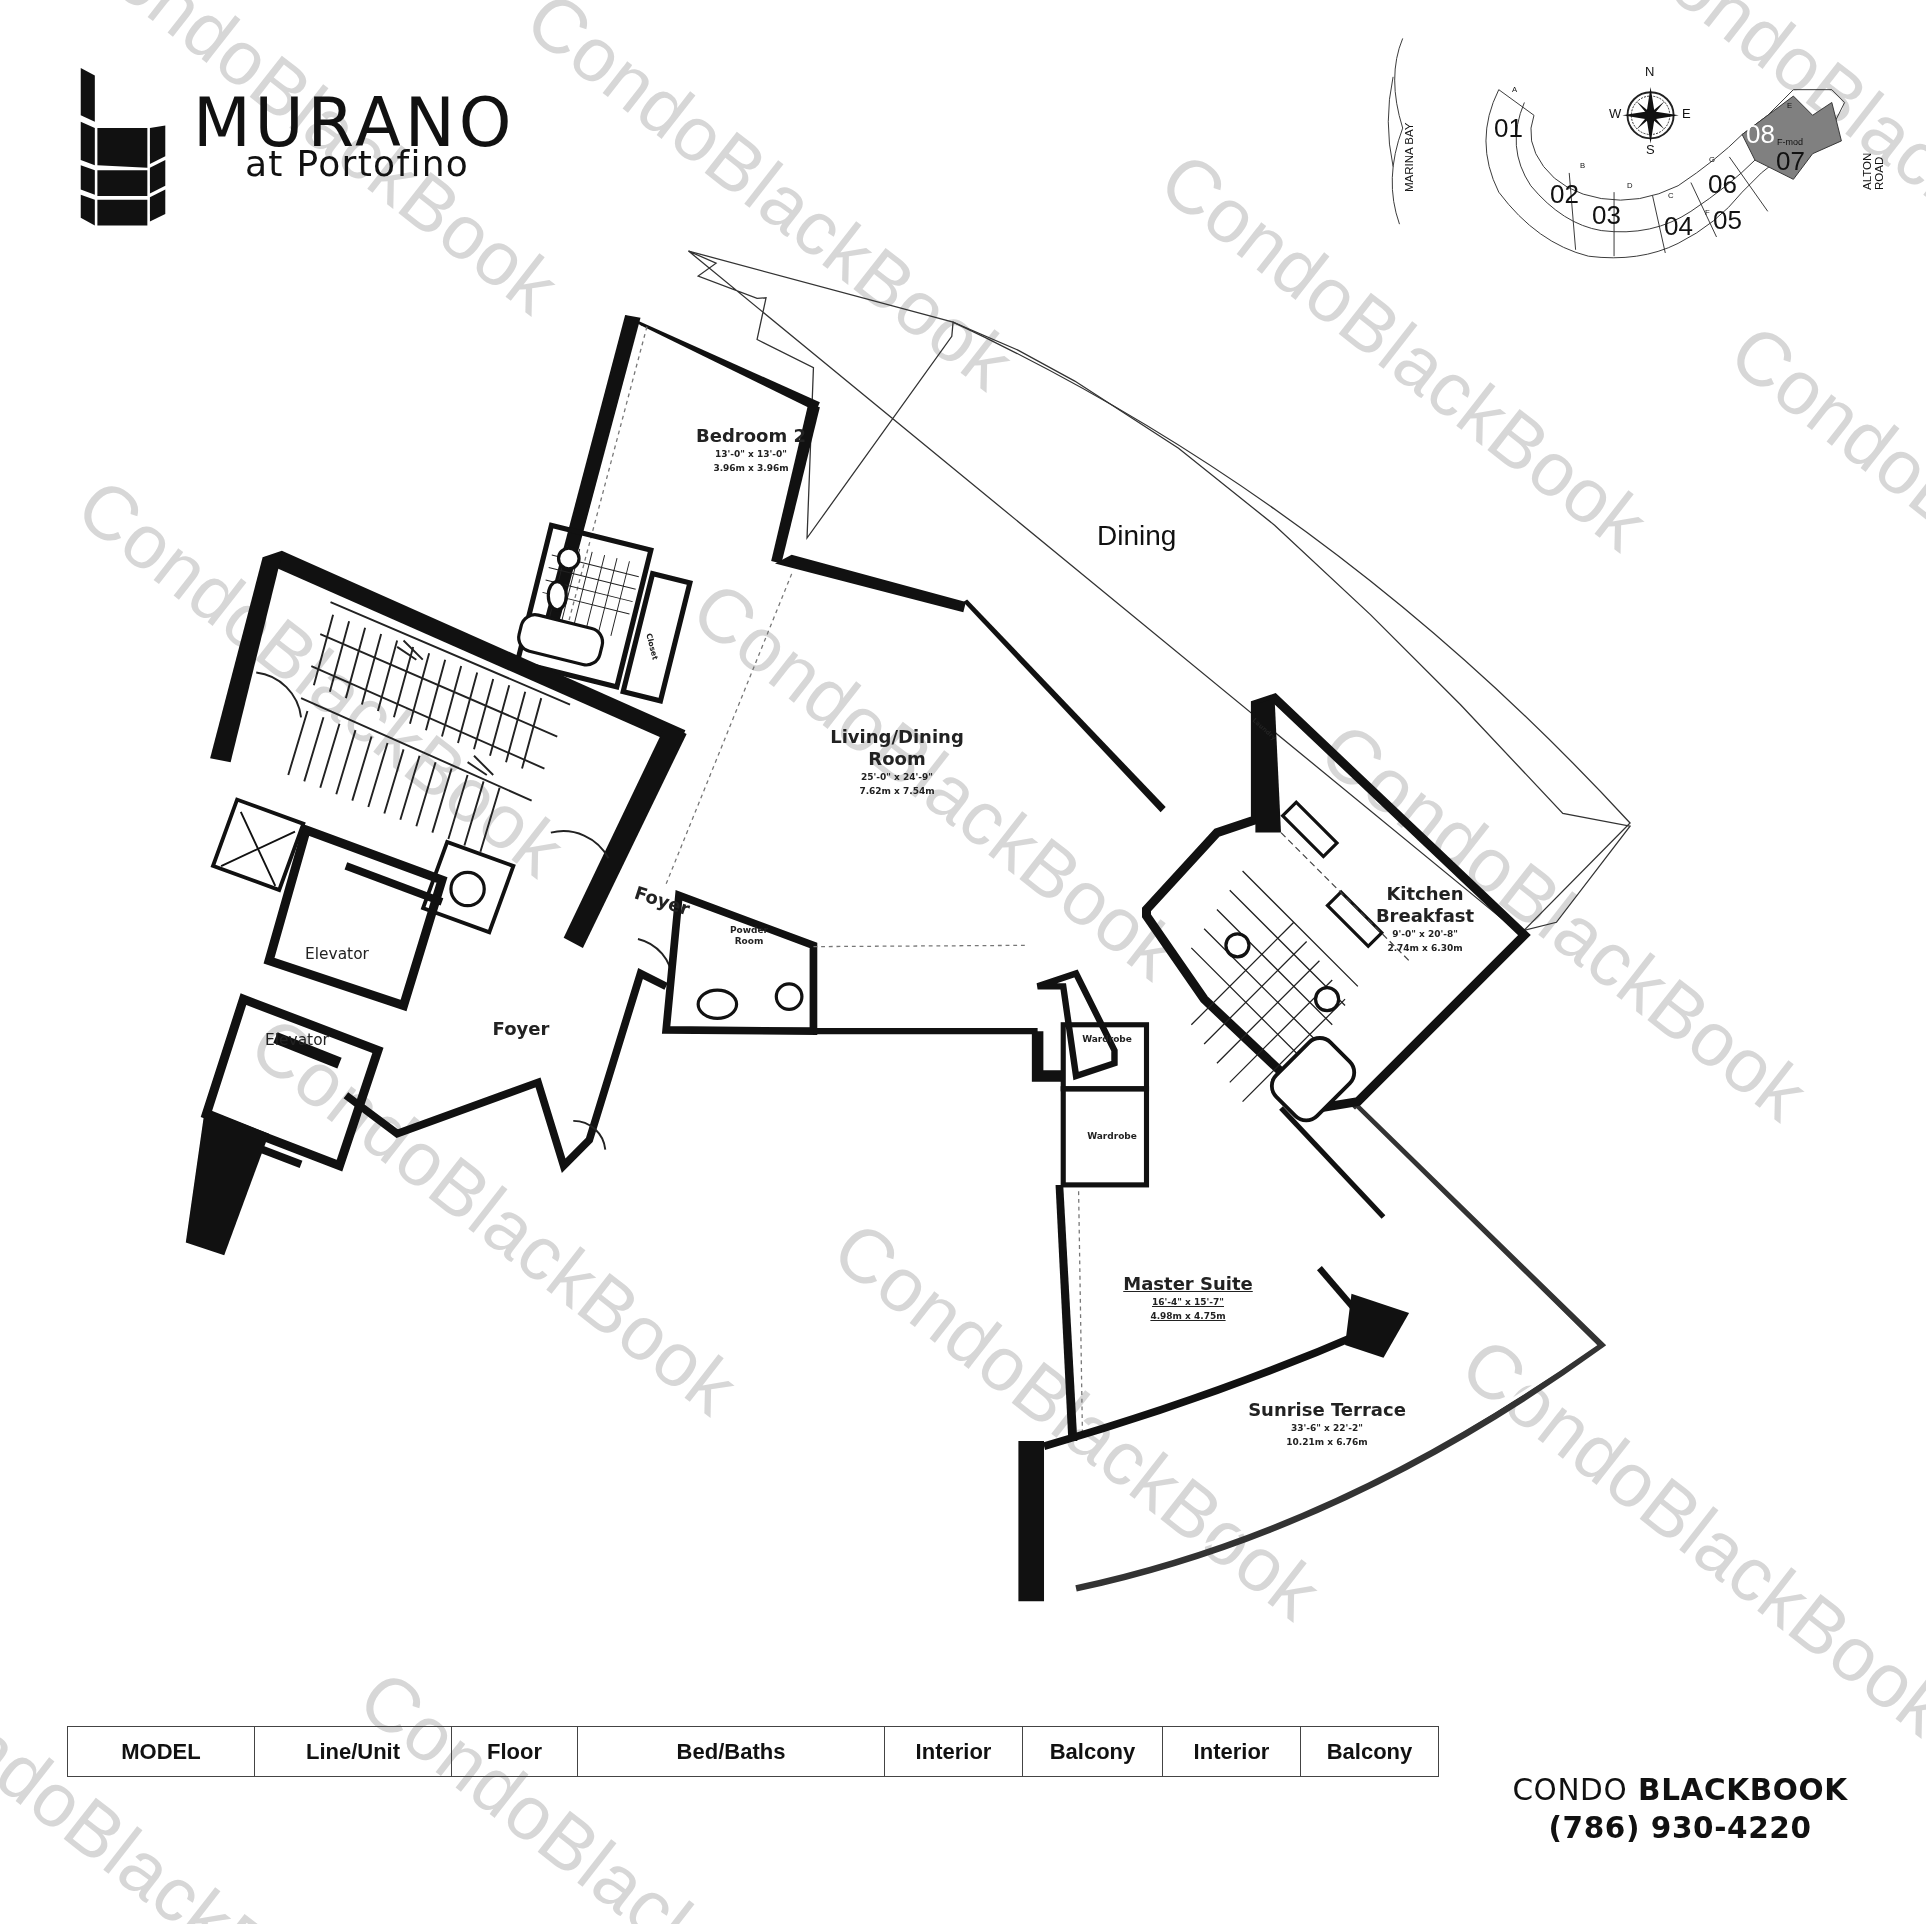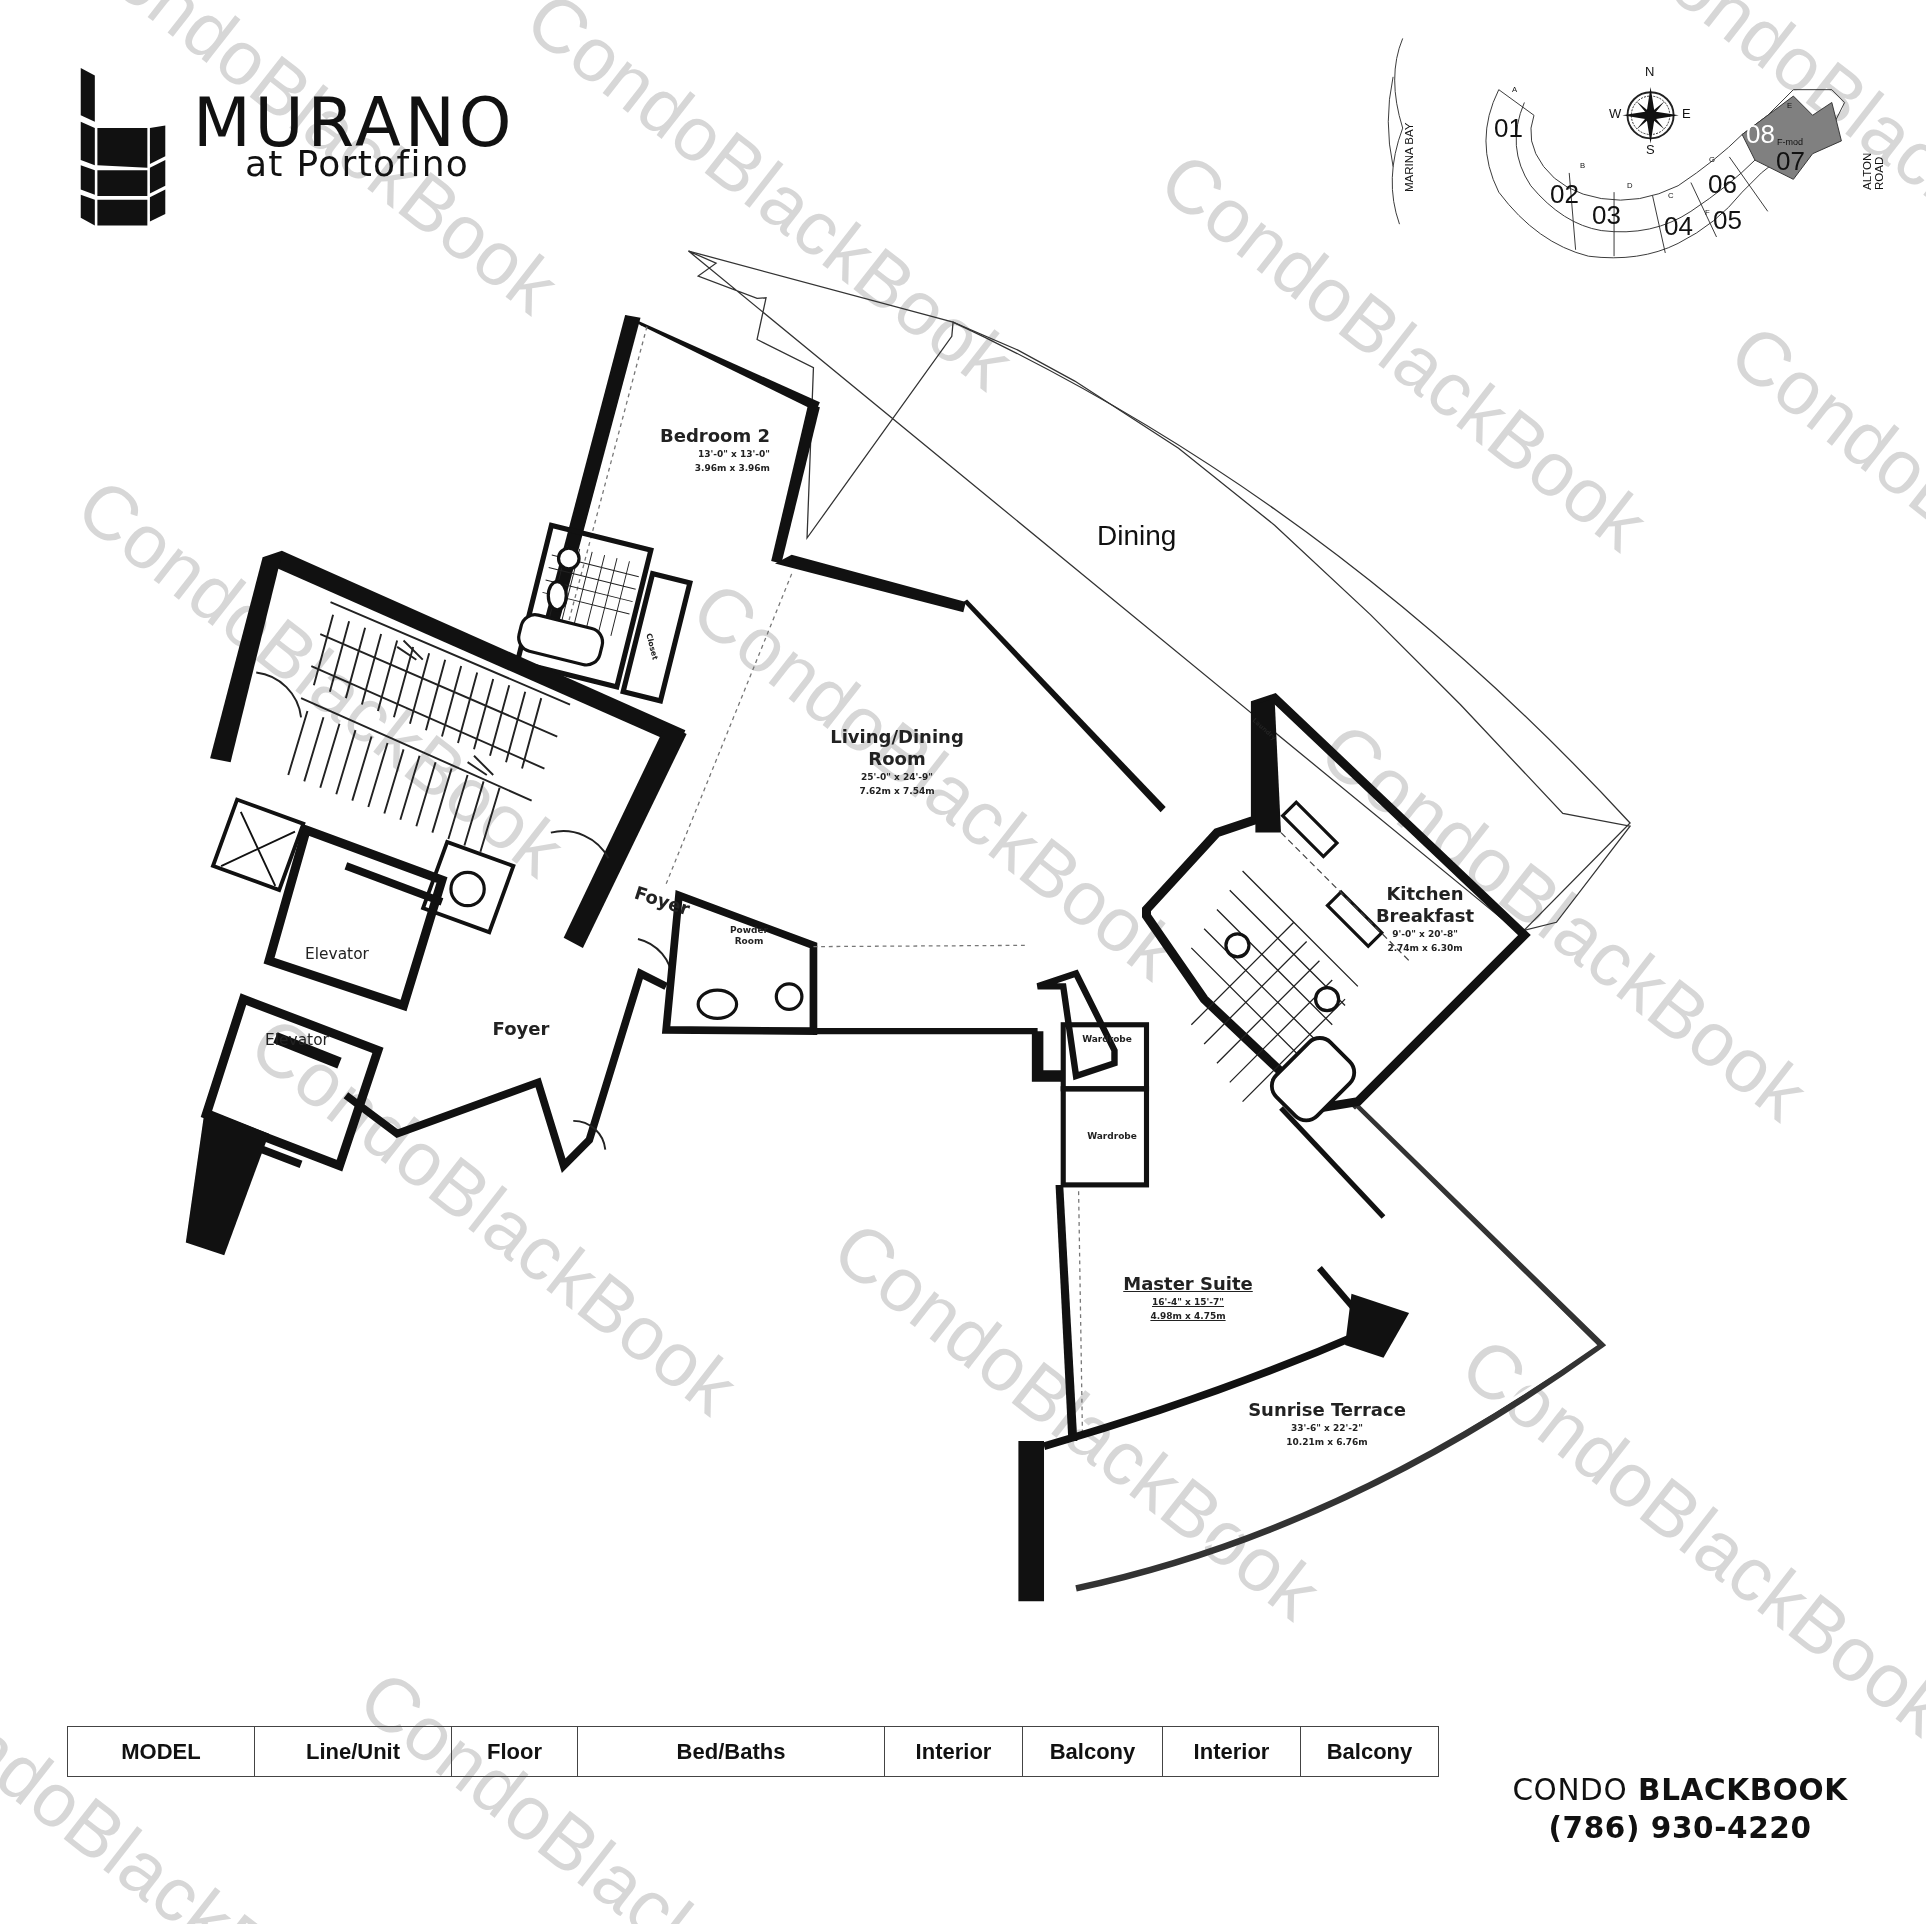--- a/index.html
+++ b/index.html
@@ -174,21 +174,21 @@
 <div class="abs keyplan-text" style="left:1746px;top:119px;font-size:26px;color:#fff;">08</div>
 <div class="abs keyplan-text" style="left:1512px;top:85px;font-size:7.7px;">A</div>
 <div class="abs keyplan-text" style="left:1580px;top:161px;font-size:7.7px;">B</div>
 <div class="abs keyplan-text" style="left:1668px;top:191px;font-size:7.7px;">C</div>
 <div class="abs keyplan-text" style="left:1627px;top:181px;font-size:7.7px;">D</div>
 <div class="abs keyplan-text" style="left:1787px;top:101px;font-size:7.7px;">E</div>
 <div class="abs keyplan-text" style="left:1705px;top:208px;font-size:7.7px;">F</div>
 <div class="abs keyplan-text" style="left:1709px;top:155px;font-size:7.7px;">G</div>
 <div class="abs keyplan-text" style="left:1777px;top:137px;font-size:9px;">F-mod</div>
 
-<div class="room-label" style="left:715px;top:425px;text-align:right;">
+<div class="room-label" style="left:751px;top:425px;">
   <div class="room-name">Bedroom 2</div>
   <div class="room-dim">13'-0" x 13'-0"</div>
   <div class="room-dim">3.96m x 3.96m</div>
 </div>
 <div class="room-label" style="left:897px;top:726px;">
   <div class="room-name">Living/Dining</div>
   <div class="room-name">Room</div>
   <div class="room-dim">25'-0" x 24'-9"</div>
   <div class="room-dim">7.62m x 7.54m</div>
 </div>

